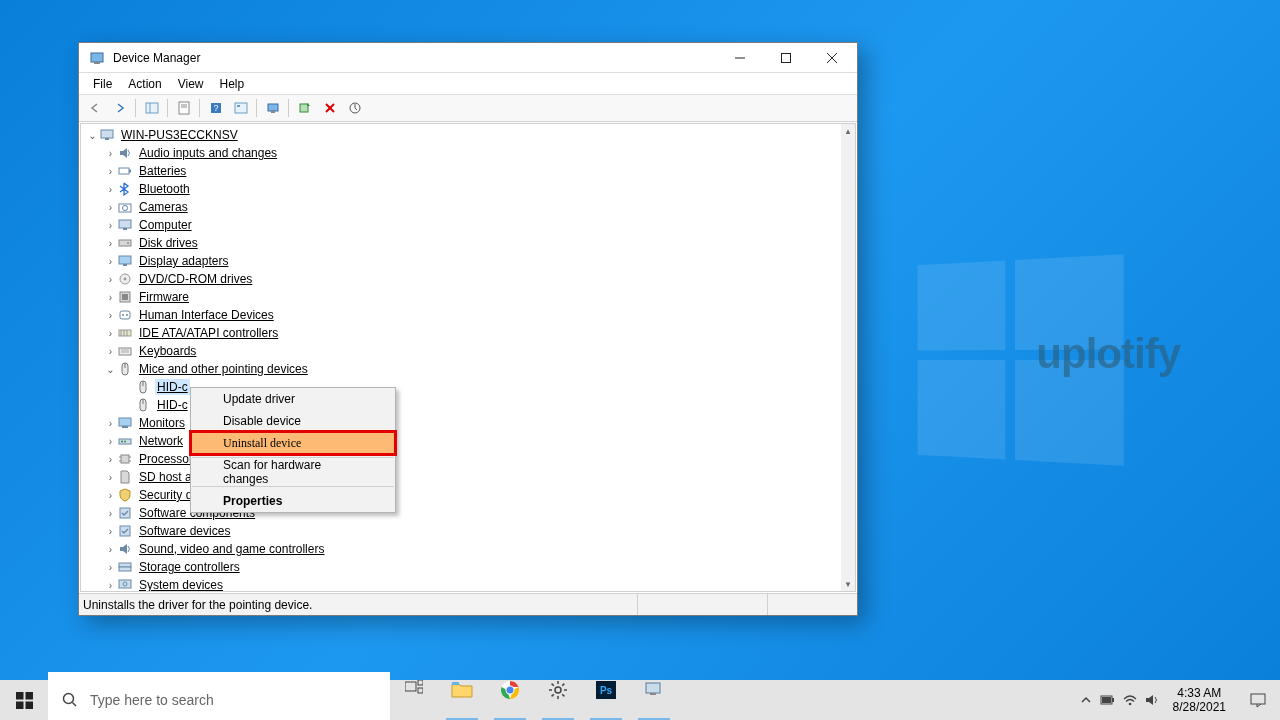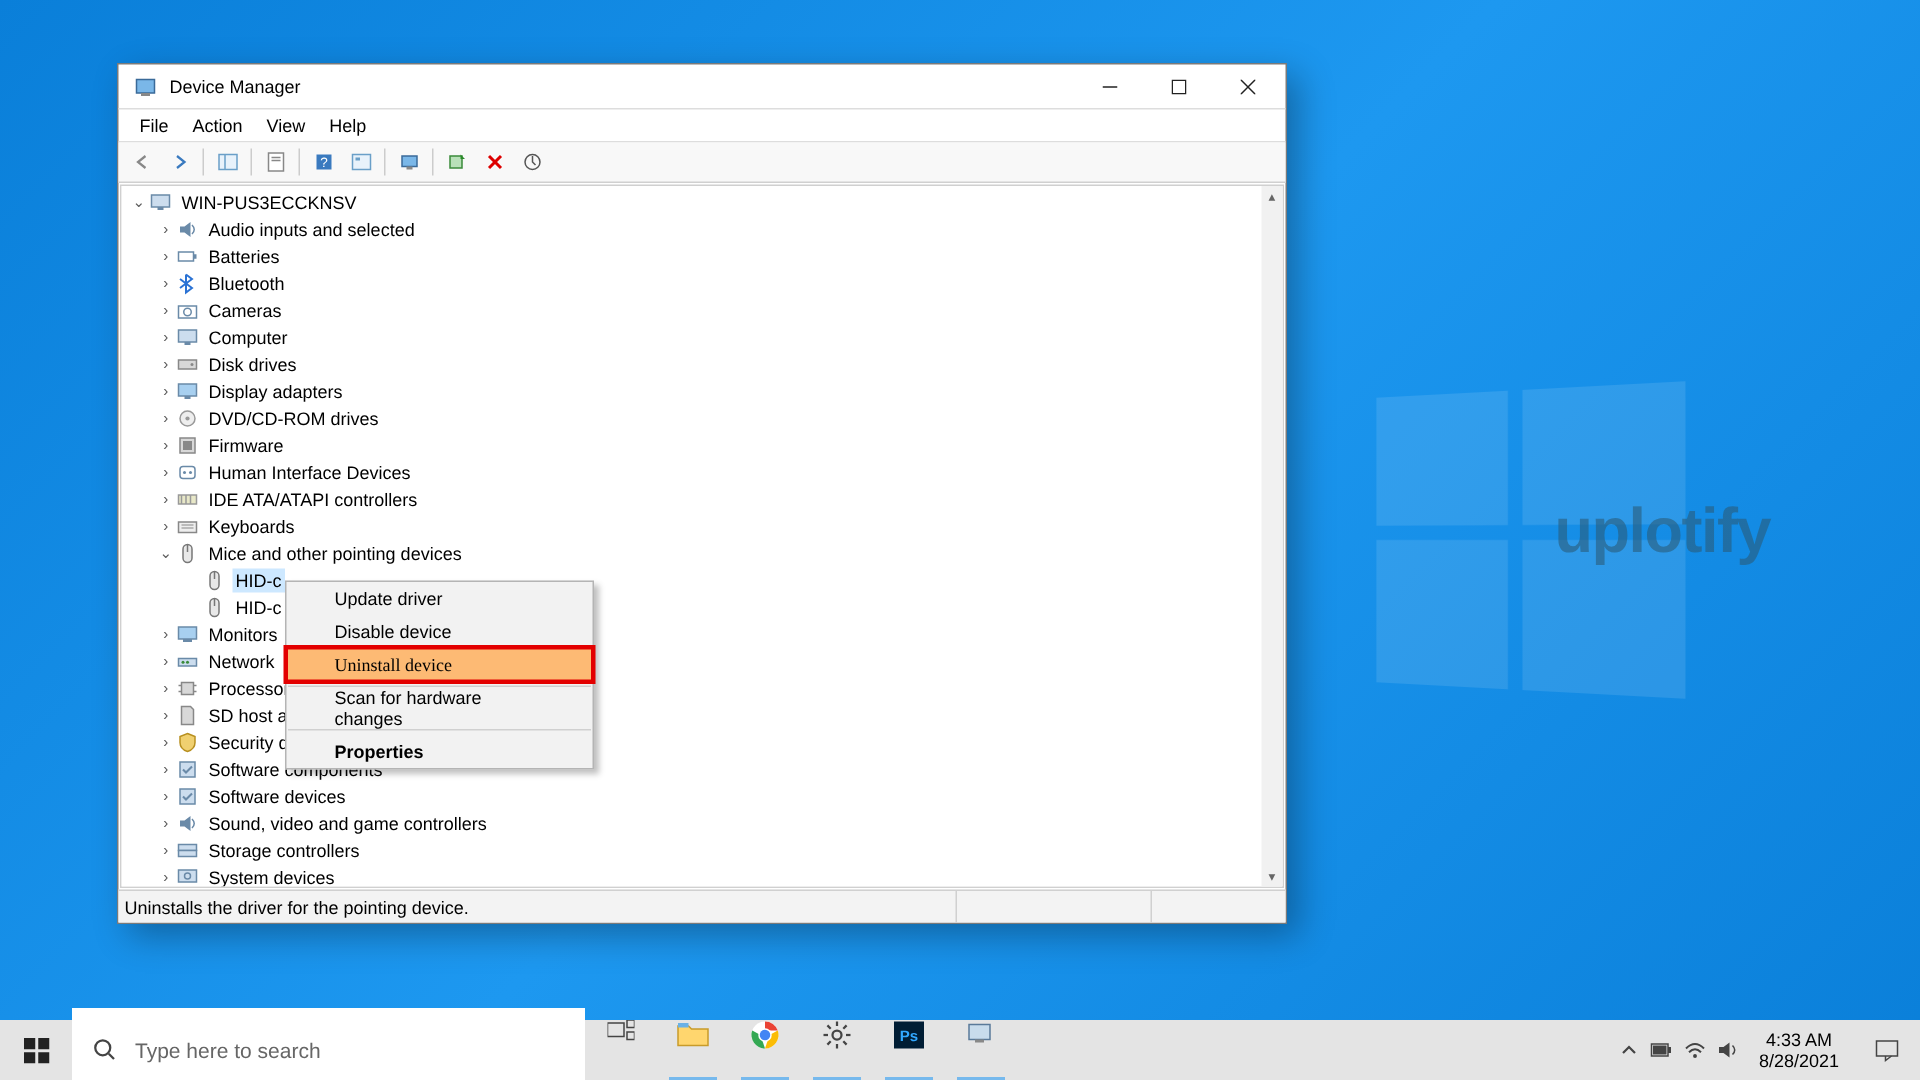--- a/index.html
+++ b/index.html
@@ -33,21 +33,21 @@
 .tree-wrap { flex: 1; position: relative; overflow: hidden; background: #fff; }
 .tree { position: absolute; left: 0; top: 0; right: 14px; bottom: 0; overflow: hidden; font-size: 12px; padding: 2px 0; }
 .scrollbar { position: absolute; right: 0; top: 0; width: 14px; height: 100%; background: #f1f1f1; }
 .scrollbar .arrow { width: 14px; height: 14px; display: flex; align-items: center; justify-content: center; font-size: 9px; color: #666; }
 .scrollbar .arrow.up { position: absolute; top: 0; }
 .scrollbar .arrow.down { position: absolute; bottom: 0; }
 
 .node { display: flex; align-items: center; height: 18px; white-space: nowrap; }
 .node .expander { width: 11px; height: 11px; display: inline-flex; align-items: center; justify-content: center; margin-right: 1px; font-size: 10px; color: #5a5a5a; cursor: default; }
 .node .icon { width: 16px; height: 16px; margin-right: 4px; display: inline-flex; align-items: center; justify-content: center; }
-.node .label { padding: 1px 2px; }
+.node .label { padding: 1px 2px; text-decoration: underline; }
 .node.selected .label { background: #cde8ff; }
 
 .indent-0 { padding-left: 6px; }
 .indent-1 { padding-left: 24px; }
 .indent-2 { padding-left: 42px; }
 
 
 .context-menu { position: absolute; left: 190px; top: 387px; width: 206px; background: #f2f2f2; border: 1px solid #b4b4b4; box-shadow: 3px 3px 4px rgba(0,0,0,0.25); z-index: 10; font-size: 12px; padding: 0; }
 .cm-item { height: 22px; display: flex; align-items: center; padding: 0 32px; }
 .cm-item.highlight { background: #fdba74; font-family: Liberation Serif, serif; }
@@ -201,21 +201,21 @@
             <span class="label">WIN-PUS3ECCKNSV</span>
           </div>
           <div class="node indent-1">
             <span class="expander">›</span>
             <span class="icon">
               <svg width="16" height="16">
                 <path d="M3 6h3l4-3v10l-4-3H3z" fill="#6a8aa8"></path>
                 <path d="M11 5q3 3 0 6" fill="none" stroke="#6a8aa8"></path>
               </svg>
             </span>
-            <span class="label">Audio inputs and selected</span>
+            <span class="label">Audio inputs and changes</span>
           </div>
           <div class="node indent-1">
             <span class="expander">›</span>
             <span class="icon">
               <svg width="16" height="16">
                 <rect x="2" y="5" width="10" height="6" fill="none" stroke="#6a8aa8"></rect>
                 <rect x="12" y="6.5" width="2" height="3" fill="#6a8aa8"></rect>
               </svg>
             </span>
             <span class="label">Batteries</span>

